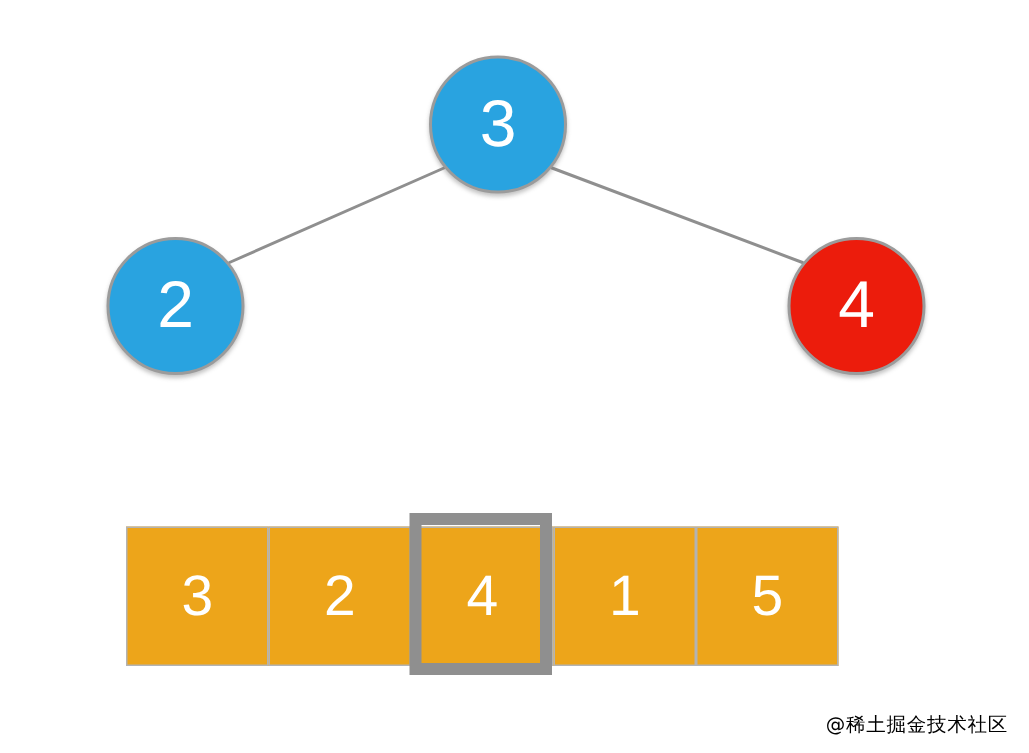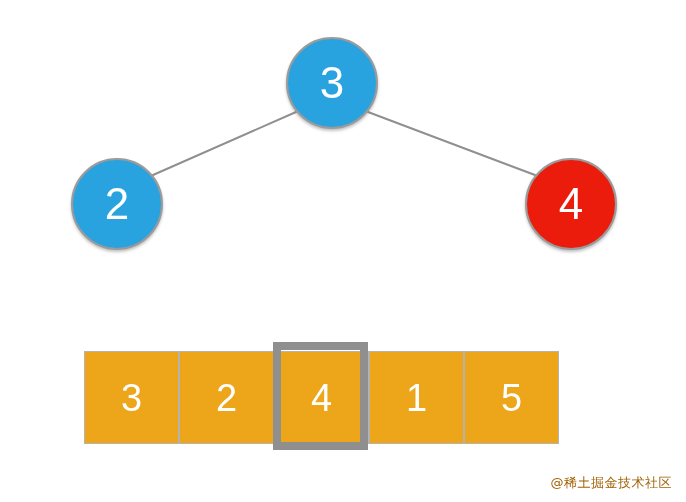--- a/index.html
+++ b/index.html
@@ -139,15 +139,15 @@
     <div class="array-cell" id="array-cell-3" style="left: 369px; top: 351px; width: 95px; height: 93px; background: rgb(237, 165, 26); border-color: rgb(179, 179, 179);">
       <span class="cell-label" style="font-size: 38px; color: rgb(255, 255, 255);">1</span>
     </div>
     <div class="array-cell" id="array-cell-4" style="left: 464px; top: 351px; width: 95px; height: 93px; background: rgb(237, 165, 26); border-color: rgb(179, 179, 179);">
       <span class="cell-label" style="font-size: 38px; color: rgb(255, 255, 255);">5</span>
     </div>
 
     <div class="cell-highlight" id="array-cell-highlight" style="left: 273px; top: 342px; width: 95px; height: 108px; border-width: 8px; border-color: rgb(143, 143, 143);"></div>
   </div>
 
-  <div class="watermark" style="color: #a16207;">@稀土掘金技术社区</div>
+  <div class="watermark" style="color: #000000;">@稀土掘金技术社区</div>
 
 </div>
 
 </body></html>

